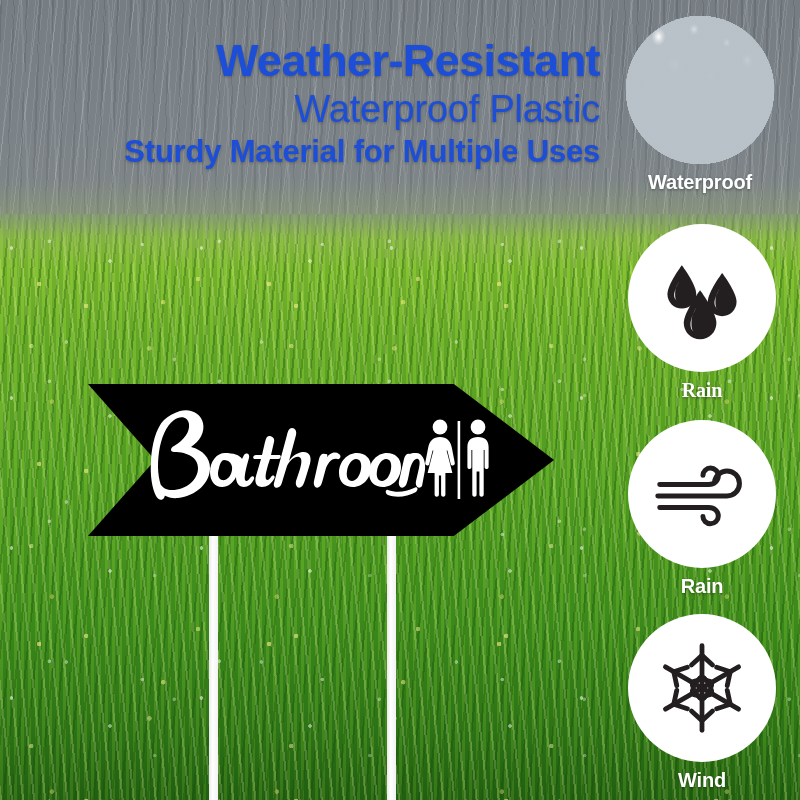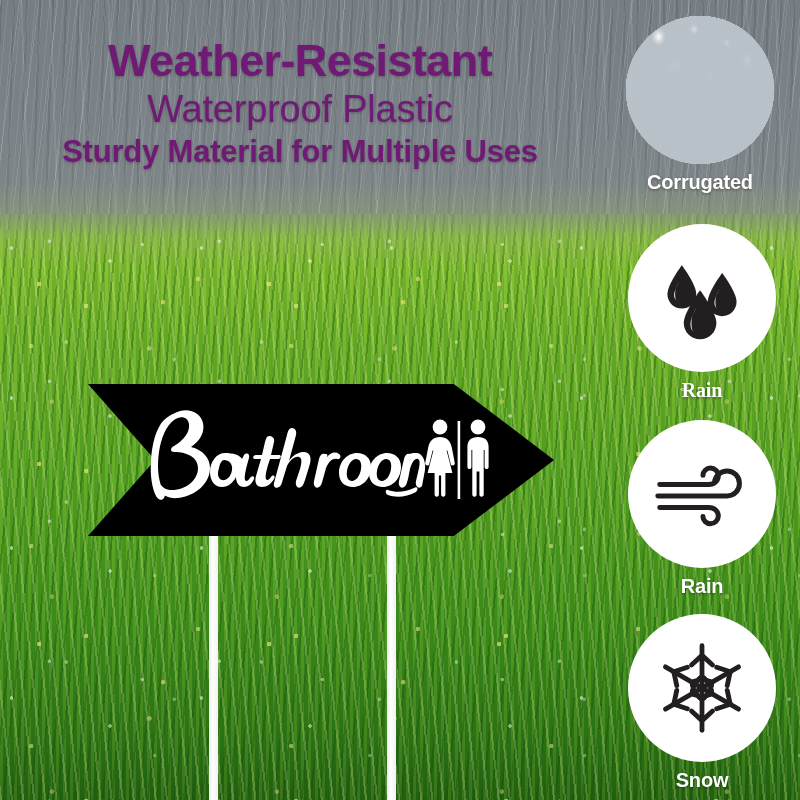--- a/index.html
+++ b/index.html
@@ -95,22 +95,22 @@
     width: 800px; height: 330px;
     background: repeating-linear-gradient(95deg,
       rgba(255,255,255,0.10) 0px, rgba(255,255,255,0.10) 1px,
       rgba(255,255,255,0.00) 1px, rgba(255,255,255,0.00) 23px);
   }
 
   
   .headline {
     position: absolute; left: 0; top: 38px;
     width: 600px;
-    text-align: center;
-    color: #701a75;
+    text-align: right;
+    color: #1d4ed8;
     line-height: 1.04;
     text-shadow: 0 1px 3px rgba(0,0,0,0.28);
   }
   .hl-1 { font-size: 45px; font-weight: bold; letter-spacing: -0.6px; }
   .hl-2 { font-size: 38px; font-weight: normal; margin-top: 5px; letter-spacing: -0.2px; }
   .hl-3 { font-size: 31px; font-weight: bold; margin-top: 7px; letter-spacing: -0.2px; }
 
   
   .stake {
     position: absolute;
@@ -302,21 +302,21 @@
                    L65.6 29 C65.6 22.6 62 19 55 19 Z"></path>
         </g>
       </g>
     </svg>
   </div>
 
   <div class="badge" id="badge-waterproof">
     <div class="badge-circle">
       <div class="wp-texture"></div>
     </div>
-    <div class="badge-label">Corrugated</div>
+    <div class="badge-label">Waterproof</div>
   </div>
 
   <div class="badge" id="badge-rain">
     <div class="badge-circle">
       <svg class="badge-icon" viewBox="0 0 100 100" aria-hidden="true">
         <g fill="#231f20">
           <path d="M29 16 C29 16 14 36 14 46 C14 54.2 20.7 61 29 61 C37.3 61 44 54.2 44 46 C44 36 29 16 29 16 Z"></path>
           <path d="M71 24 C71 24 56 44 56 54 C56 62.2 62.7 69 71 69 C79.3 69 86 62.2 86 54 C86 44 71 24 71 24 Z"></path>
           <path d="M48 42 C48 42 31 65 31 76 C31 85.4 38.6 93 48 93 C57.4 93 65 85.4 65 76 C65 65 48 42 48 42 Z"></path>
         </g>
@@ -376,16 +376,16 @@
             <line x1="50" y1="38" x2="40" y2="47"></line>
             <line x1="50" y1="38" x2="60" y2="47"></line>
             <line x1="50" y1="62" x2="40" y2="53"></line>
             <line x1="50" y1="62" x2="60" y2="53"></line>
             <line x1="50" y1="84" x2="39" y2="74"></line>
             <line x1="50" y1="84" x2="61" y2="74"></line>
           </g>
         </g>
       </svg>
     </div>
-    <div class="badge-label">Snow</div>
+    <div class="badge-label">Wind</div>
   </div>
 
 </div>
 
 </body></html>

